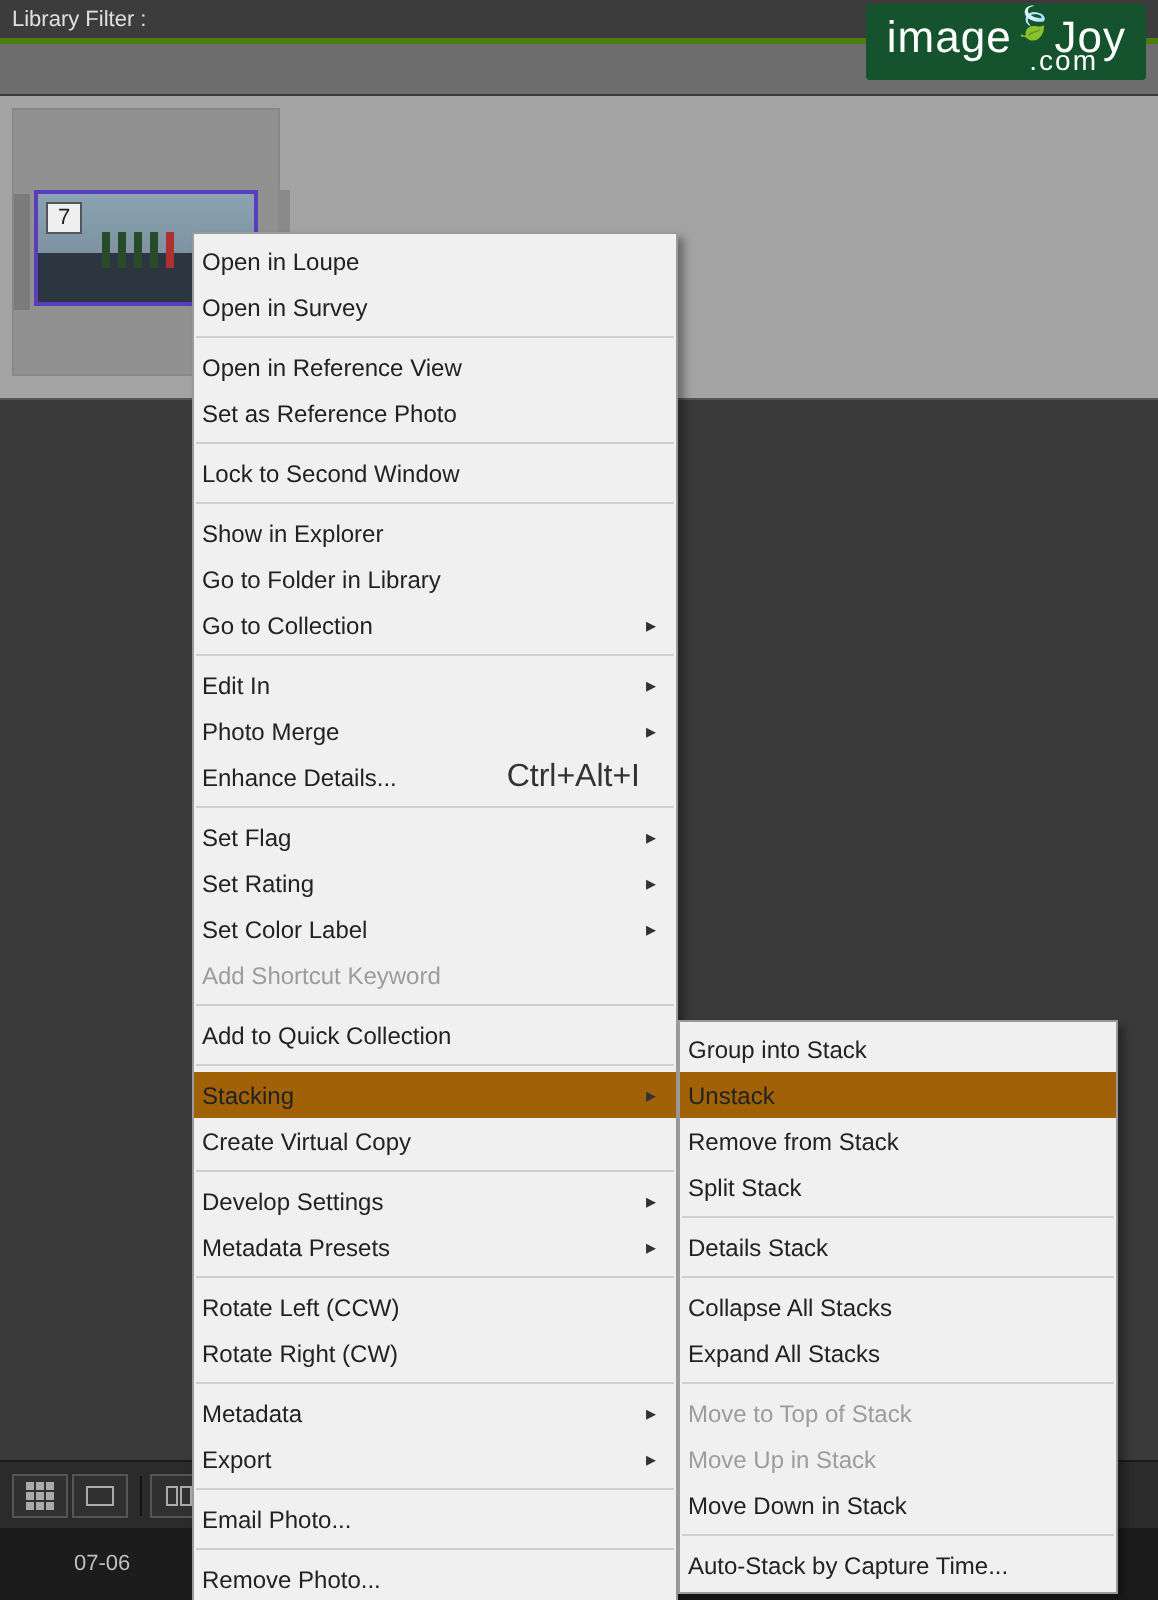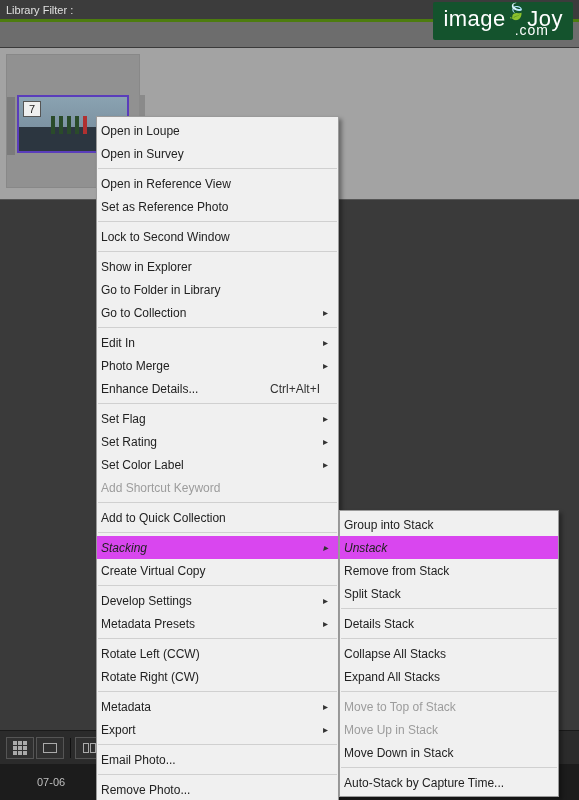--- a/index.html
+++ b/index.html
@@ -28,24 +28,24 @@
   .brand b { font-weight:400; }
   .brand .leaf { color:#8fd64a; margin-left:1px; font-size:16px; position:relative; top:-4px;}
   .brand .dom { font-size:14px; position:absolute; right:24px; bottom:2px; color:#fff; letter-spacing:1px;}
 
   
   .menu { position:absolute; background:#f0f0f0; border:1px solid #9a9a9a; box-shadow: 3px 3px 4px rgba(0,0,0,0.35); color:#222; font-size:12px; padding:2px 0; }
   .menu1 { left:96px; top:116px; width:243px; }
   .menu2 { left:339px; top:510px; width:220px; }
   .mi { height:23px; display:flex; align-items:center; padding:0 26px 0 4px; position:relative; white-space:nowrap; }
   .mi.disabled { color:#9c9c9c; }
-  .mi.highlight { background:#d946ef;font-style:italic; }
+  .mi.highlight { background:#a16207; }
   .sep { height:1px; background:#d0d0d0; margin:3px 1px; }
   .sub::after { content:"▸"; position:absolute; right:10px; font-size:10px; color:#333; }
-  .mi .shortcut { position:absolute; right:18px; color:#333; font-size:12px; }
+  .mi .shortcut { position:absolute; right:18px; color:#333; font-size:16px; }
 </style>
 </head>
 <body>
 
 <div class="topbar">
   <span>Library Filter :</span>
 </div>
 <div class="filterbar"></div>
 
 <div class="filmstrip-area">

